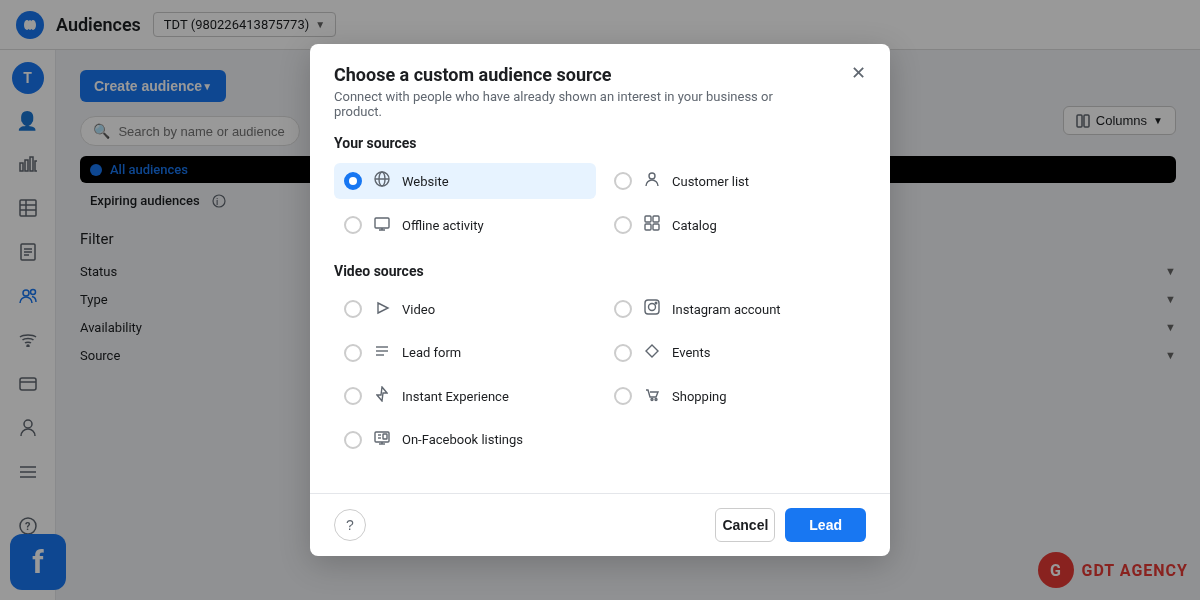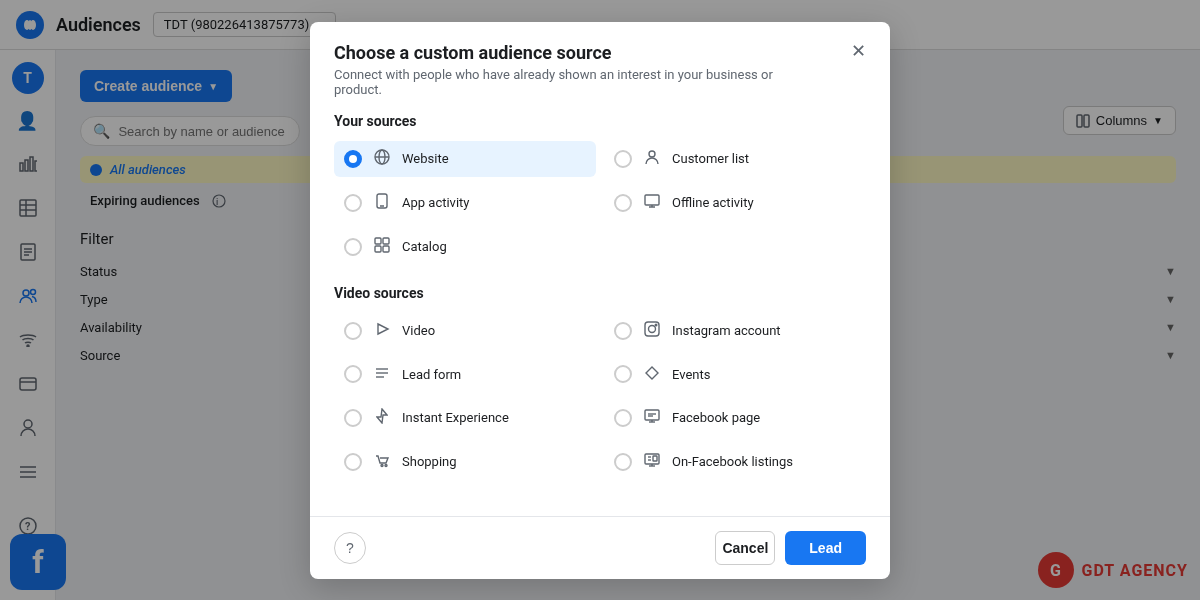--- a/index.html
+++ b/index.html
@@ -98,21 +98,20 @@
       background: #1877f2;
       color: white;
       border: none;
       border-radius: 6px;
       padding: 8px 14px;
       font-size: 14px;
       font-weight: 600;
       cursor: pointer;
       display: flex;
       align-items: center;
-      gap: 6px;
     }
     .create-btn .chevron { font-size: 10px; }
 
     .search-bar {
       margin: 14px 0 10px;
       display: flex;
       align-items: center;
       background: #fff;
       border: 1px solid #ddd;
       border-radius: 20px;
@@ -144,23 +143,22 @@
       align-items: center;
       gap: 8px;
       padding: 6px 10px;
       border-radius: 6px;
       cursor: pointer;
       font-size: 13px;
       font-weight: 500;
       color: #1c1e21;
     }
     .filter-tab.active {
-      background: #fef9c3;
+      background: #000000;
       color: #1877f2;
-      font-style: italic;
     }
     .filter-tab .radio-dot {
       width: 12px; height: 12px;
       background: #1877f2;
       border-radius: 50%;
     }
 
     .filter-label {
       font-size: 15px;
       font-weight: 400;
@@ -558,30 +556,20 @@
           <div class="radio-btn"></div>
           <span class="option-icon">
             <svg width="16" height="16" viewBox="0 0 16 16" fill="none" stroke="#606770" stroke-width="1.4">
               <circle cx="8" cy="5" r="3"></circle>
               <path d="M2 15c0-3.3 2.7-6 6-6s6 2.7 6 6"></path>
             </svg>
           </span>
           <span class="option-label">Customer list</span>
         </div>
 
-        <div class="option-item">
-          <div class="radio-btn"></div>
-          <span class="option-icon">
-            <svg width="14" height="16" viewBox="0 0 14 16" fill="none" stroke="#606770" stroke-width="1.4">
-              <rect x="2" y="1" width="10" height="14" rx="2"></rect>
-              <line x1="5" y1="13" x2="9" y2="13"></line>
-            </svg>
-          </span>
-          <span class="option-label">App activity</span>
-        </div>
 
         <div class="option-item">
           <div class="radio-btn"></div>
           <span class="option-icon">
             <svg width="16" height="14" viewBox="0 0 16 14" fill="none" stroke="#606770" stroke-width="1.4">
               <rect x="1" y="1" width="14" height="10" rx="1"></rect>
               <line x1="5" y1="13" x2="11" y2="13"></line>
               <line x1="8" y1="11" x2="8" y2="13"></line>
             </svg>
           </span>
@@ -653,33 +641,20 @@
         <div class="option-item">
           <div class="radio-btn"></div>
           <span class="option-icon">
             <svg width="12" height="16" viewBox="0 0 12 16" fill="none" stroke="#606770" stroke-width="1.4">
               <polygon points="6,1 11,7 7,7 6,15 1,9 5,9"></polygon>
             </svg>
           </span>
           <span class="option-label">Instant Experience</span>
         </div>
 
-        <div class="option-item">
-          <div class="radio-btn"></div>
-          <span class="option-icon">
-            <svg width="16" height="14" viewBox="0 0 16 14" fill="none" stroke="#606770" stroke-width="1.4">
-              <rect x="1" y="1" width="14" height="10" rx="1"></rect>
-              <line x1="5" y1="13" x2="11" y2="13"></line>
-              <line x1="8" y1="11" x2="8" y2="13"></line>
-              <line x1="4" y1="5" x2="12" y2="5"></line>
-              <line x1="4" y1="7" x2="9" y2="7"></line>
-            </svg>
-          </span>
-          <span class="option-label">Facebook page</span>
-        </div>
 
         <div class="option-item">
           <div class="radio-btn"></div>
           <span class="option-icon">
             <svg width="16" height="16" viewBox="0 0 16 16" fill="none" stroke="#606770" stroke-width="1.4">
               <path d="M2 4h2l2 7h6l2-5H6"></path>
               <circle cx="8" cy="13.5" r="1"></circle>
               <circle cx="12" cy="13.5" r="1"></circle>
             </svg>
           </span>

